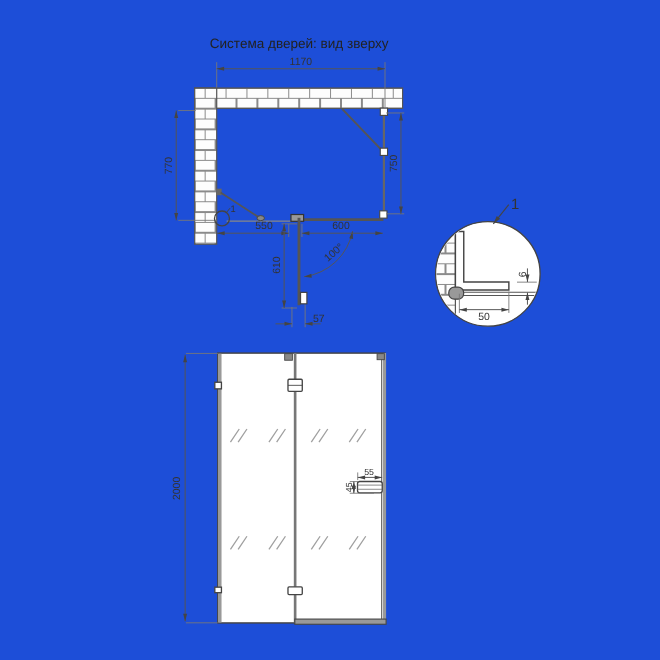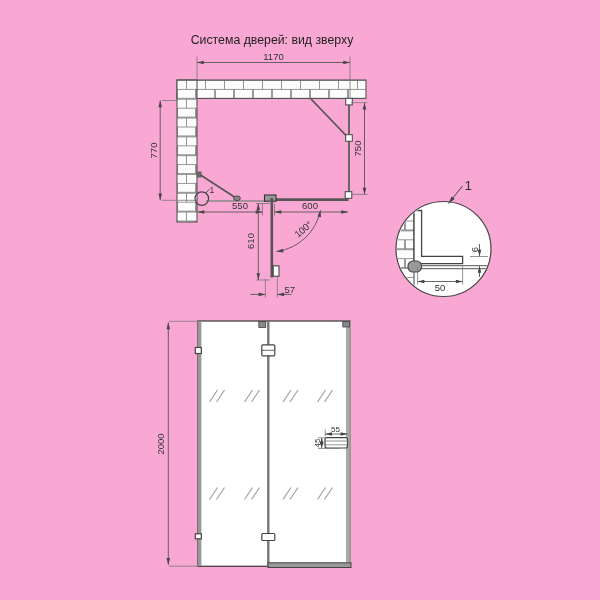--- a/index.html
+++ b/index.html
@@ -1,16 +1,16 @@
 <!DOCTYPE html>
 <html><head>
 <meta charset="utf-8">
 <style>
   html,body{margin:0;padding:0;background:#fff;}
-  .canvas{position:relative;width:600px;height:600px;background:#f9a8d4;overflow:hidden;
+  .canvas{position:relative;width:600px;height:600px;background:#1d4ed8;overflow:hidden;
           font-family:"Liberation Sans",sans-serif;}
   svg{position:absolute;left:0;top:0;}
   text{fill:#333;font-family:"Liberation Sans",sans-serif;}
   .dim{font-size:9.5px;}
   .dim-s{font-size:8px;}
   .callout{font-size:8.5px;}
   .callout-big{font-size:13.5px;}
   .title{font-size:12.3px;fill:#222;}
   .ext{stroke:#777;stroke-width:0.8;fill:none;}
   .dimline{stroke:#555;stroke-width:0.9;fill:none;}

